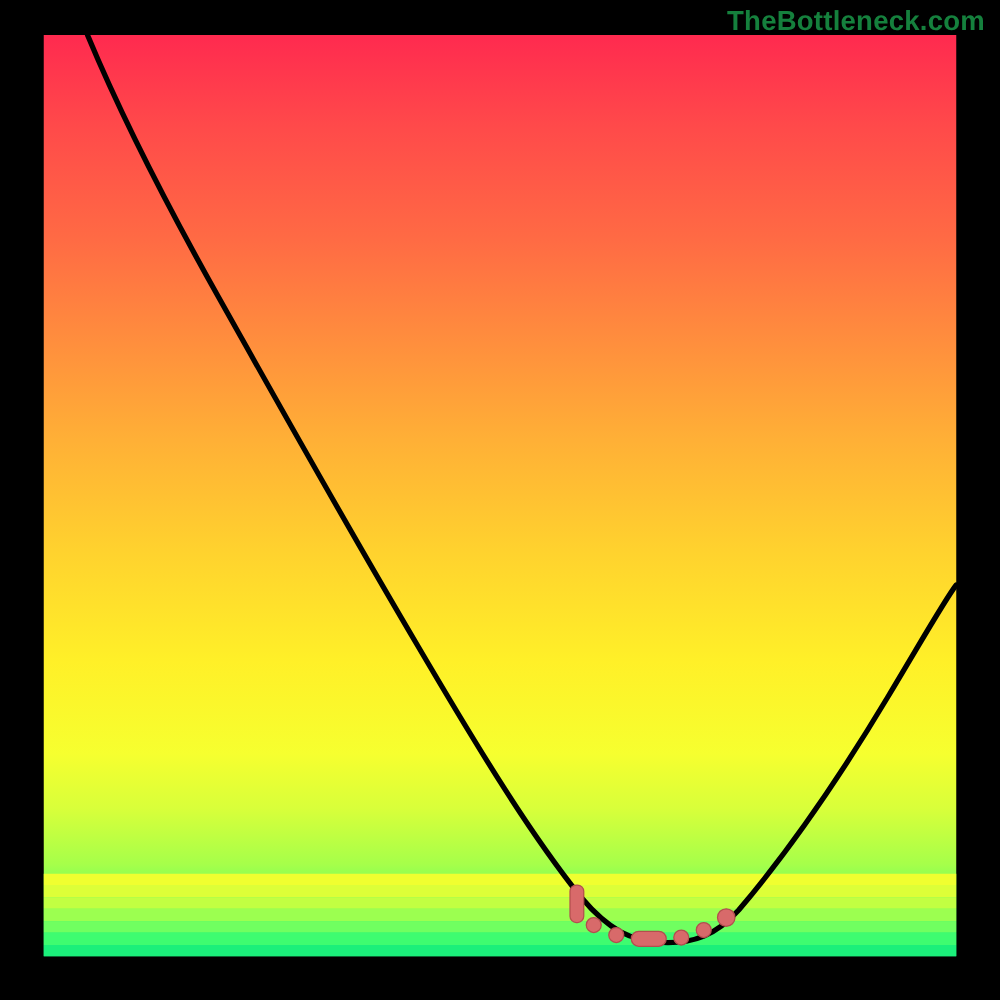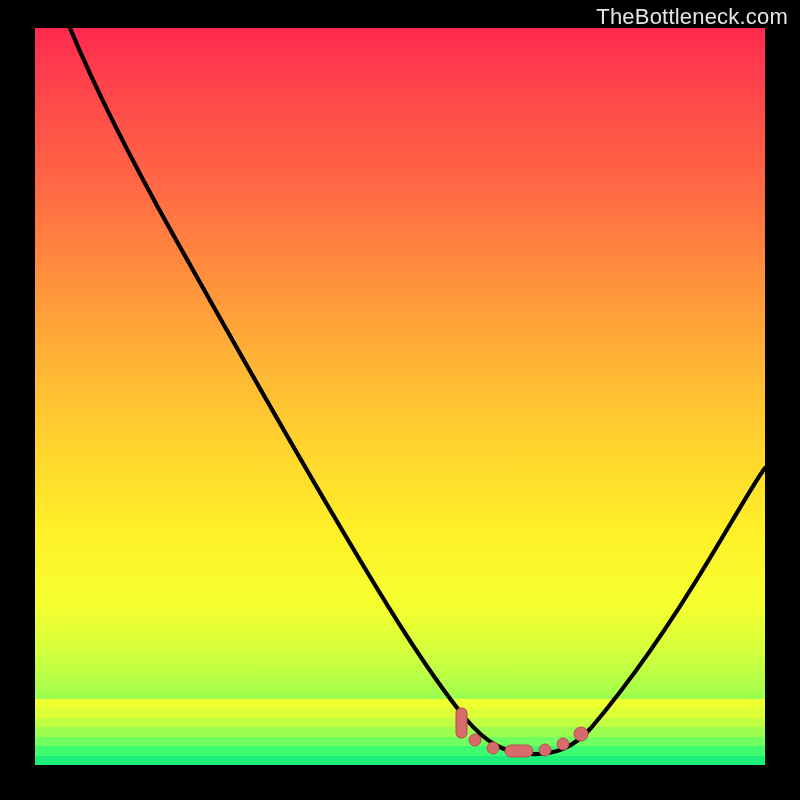--- a/index.html
+++ b/index.html
@@ -14,23 +14,23 @@
   .frame {
     position: relative;
     width: 800px;
     height: 800px;
     background: #000;
   }
   .watermark {
     position: absolute;
     top: 4px;
     right: 12px;
-    color: #e5e5e5;
+    color: #15803d;
     font-size: 22px;
-    font-weight: 400;
+    font-weight: 700;
     letter-spacing: 0.2px;
     z-index: 10;
   }
   .plot-area {
     position: absolute;
     left: 35px;
     top: 28px;
     width: 730px;
     height: 737px;
     background: linear-gradient(to bottom,

